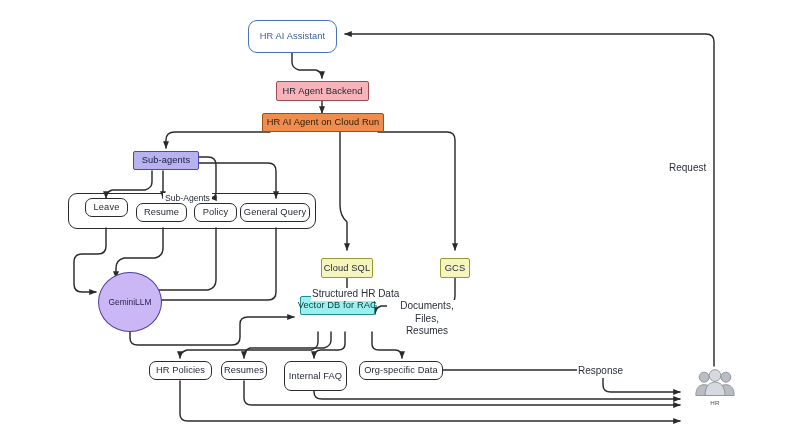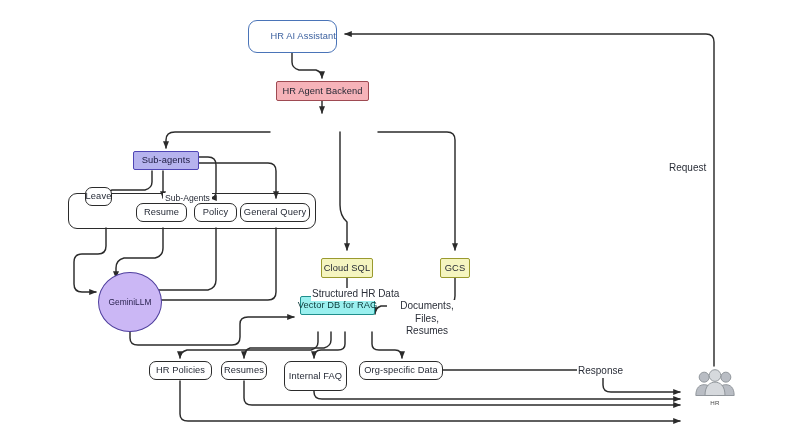--- a/index.html
+++ b/index.html
@@ -174,34 +174,37 @@
 
       <path d="M 443 370 L 596 370 Q 603 370 603 378 L 603 385 Q 603 392 611 392 L 680 392" marker-end="url(#arrow)"></path>
 
       <path d="M 714 366 L 714 42 Q 714 34 706 34 L 345 34" marker-end="url(#arrow)"></path>
     </g>
   </svg>
 
   <div class="cluster" style="left:68px; top:193px; width:248px; height:36px;"></div>
   <div class="cluster-label" style="left:163px; top:193px;">Sub-Agents</div>
 
-  <div class="node node-assistant" style="left:248px; top:20px; width:89px; height:33px;justify-content:flex-end;">
+  <div class="node node-assistant" style="left:248px; top:20px; width:89px; height:33px;">
     <span>HR AI Assistant</span>
   </div>
 
   <div class="node node-pink" style="left:276px; top:81px; width:93px; height:20px;">
     <span>HR Agent Backend</span>
   </div>
 
+  <div class="node node-orange" style="left:262px; top:113px; width:122px; height:19px;">
+    <span>HR AI Agent on Cloud Run</span>
+  </div>
 
   <div class="node node-purple" style="left:133px; top:151px; width:66px; height:19px;">
     <span>Sub-agents</span>
   </div>
 
-  <div class="node node-plain" style="left:85px; top:187px; width:27px; height:19px;">
+  <div class="node node-plain" style="left:85px; top:198px; width:43px; height:19px;">
     <span>Leave</span>
   </div>
 
   <div class="node node-plain" style="left:136px; top:203px; width:51px; height:19px;">
     <span>Resume</span>
   </div>
 
   <div class="node node-plain" style="left:194px; top:203px; width:43px; height:19px;">
     <span>Policy</span>
   </div>

